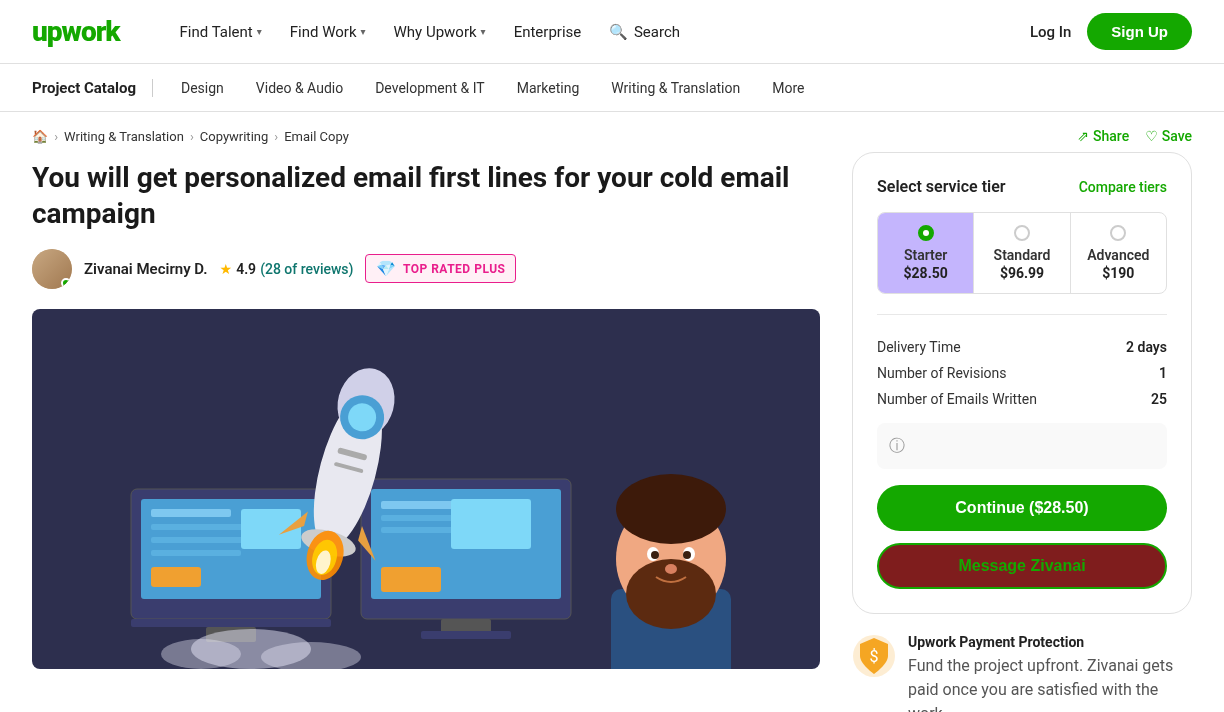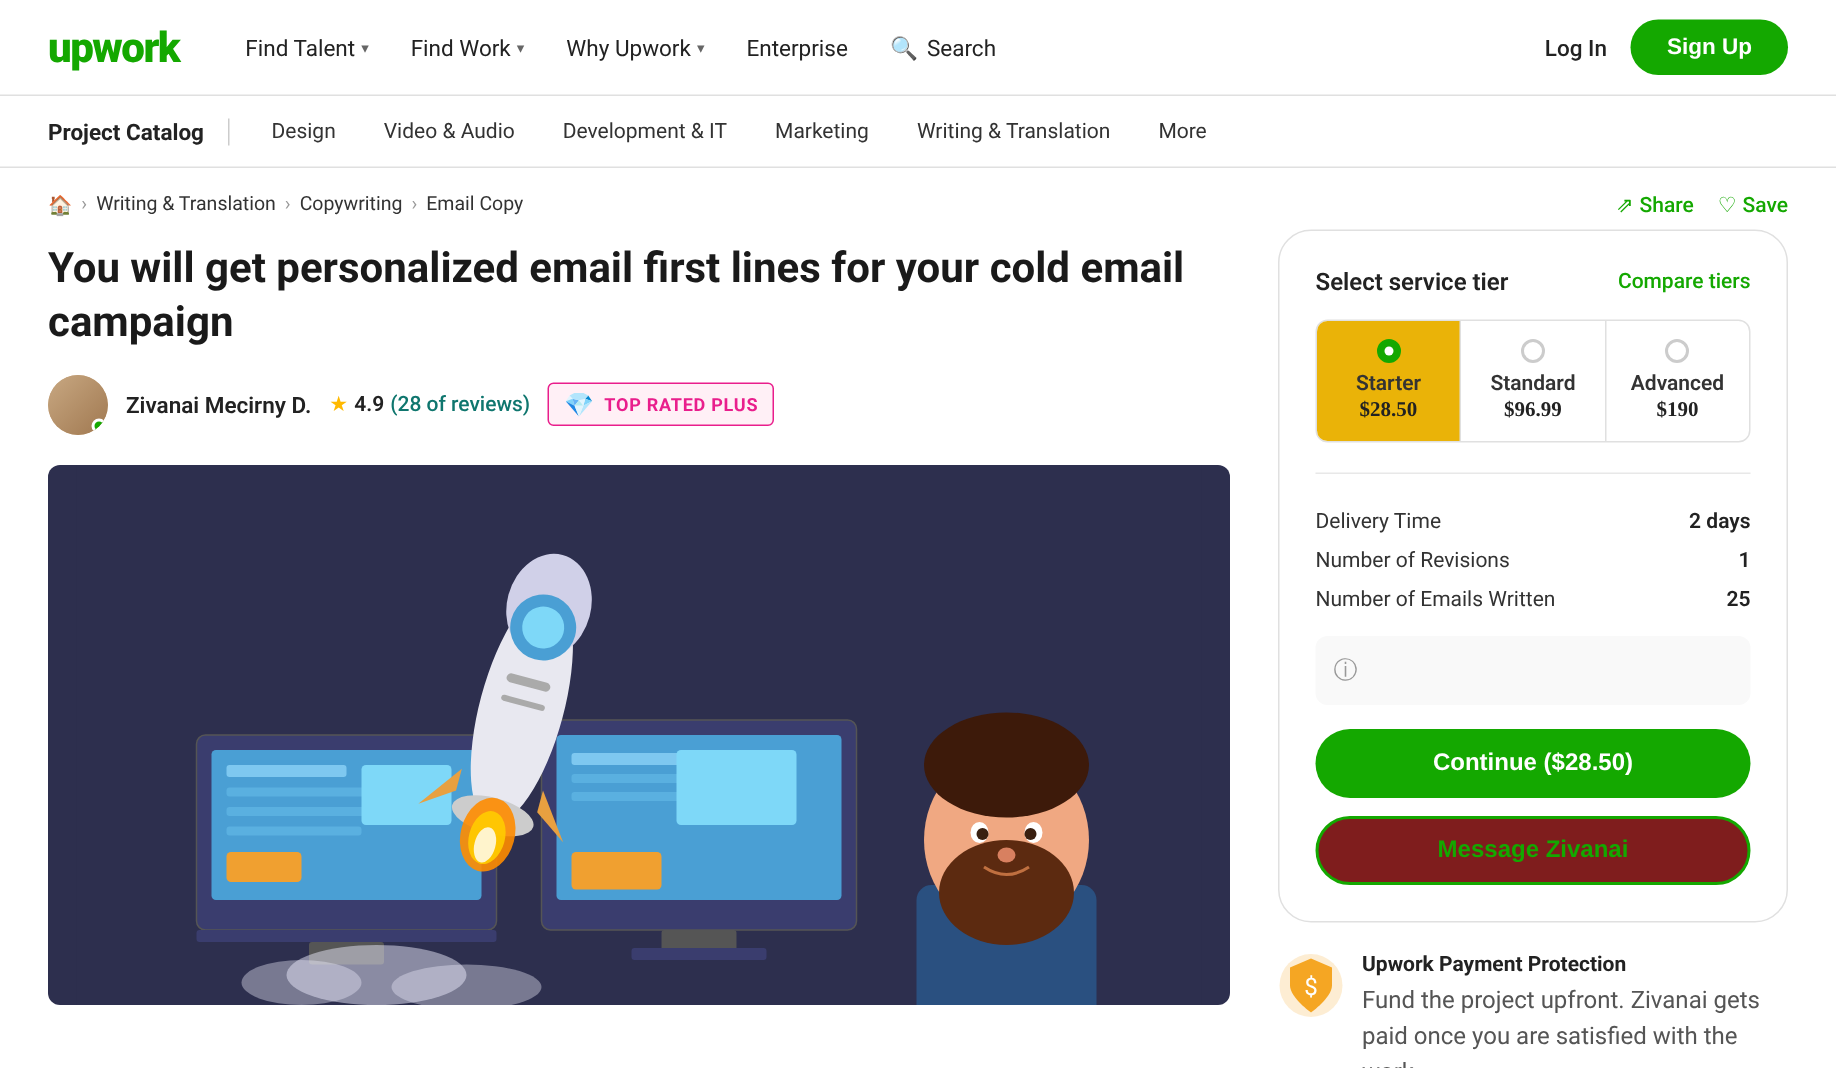--- a/index.html
+++ b/index.html
@@ -1,19 +1,19 @@
 <!DOCTYPE html>
 <html><head>
   <meta charset="utf-8">
   <style>
     * { box-sizing: border-box; margin: 0; padding: 0; }
     body { font-family: -apple-system, BlinkMacSystemFont, 'Segoe UI', Roboto, sans-serif; font-size: 14px; color: #222; background: #fff; }
 
     
-    .header { display: flex; align-items: center; padding: 0 32px; height: 64px; border-bottom: 1px solid #e0e0e0; }
+    .header { display: flex; align-items: center; padding: 0 32px; height: 64px; border-bottom: 1px solid #e0e0e0; gap: 16px; }
     .logo { color: #14a800; font-size: 28px; font-weight: 900; letter-spacing: -1px; margin-right: 32px; }
     .nav { display: flex; align-items: center; gap: 4px; flex: 1; }
     .nav-item { display: flex; align-items: center; gap: 4px; padding: 8px 12px; font-size: 15px; color: #222; cursor: pointer; border-radius: 4px; }
     .nav-item .chevron { font-size: 10px; color: #666; }
     .search-btn { display: flex; align-items: center; gap: 6px; padding: 8px 12px; font-size: 15px; color: #222; cursor: pointer; }
     .header-actions { display: flex; align-items: center; gap: 16px; margin-left: auto; }
     .login-btn { font-size: 15px; color: #222; cursor: pointer; font-weight: 500; }
     .signup-btn { background: #14a800; color: #fff; border: none; border-radius: 24px; padding: 10px 24px; font-size: 15px; font-weight: 600; cursor: pointer; }
 
     
@@ -53,26 +53,26 @@
     .hero-image { width: 100%; border-radius: 8px; overflow: hidden; background: #2d2f4e; height: 360px; display: flex; align-items: center; justify-content: center; position: relative; }
 
     
     .sidebar-card { border: 1px solid #e0e0e0; border-radius: 22px; padding: 24px; }
     .tier-header { display: flex; justify-content: space-between; align-items: center; margin-bottom: 16px; }
     .tier-title { font-size: 16px; font-weight: 600; }
     .compare-link { color: #14a800; font-size: 14px; font-weight: 500; cursor: pointer; }
     .tier-options { display: flex; gap: 0; margin-bottom: 20px; border: 1px solid #e0e0e0; border-radius: 8px; overflow: hidden; }
     .tier-option { flex: 1; padding: 12px 8px; text-align: center; cursor: pointer; border-right: 1px solid #e0e0e0; position: relative; }
     .tier-option:last-child { border-right: none; }
-    .tier-option.active { background: #eab308; }
+    .tier-option.active { background: #c4b5fd; }
     .tier-radio { width: 16px; height: 16px; border-radius: 50%; border: 2px solid #ccc; margin: 0 auto 6px; display: flex; align-items: center; justify-content: center; }
     .tier-radio.active { border-color: #14a800; background: #14a800; }
     .tier-radio.active::after { content: ''; width: 6px; height: 6px; background: #fff; border-radius: 50%; display: block; }
     .tier-name { font-size: 14px; font-weight: 600; color: #333; }
-    .tier-price { font-size: 14px; font-weight: 700; color: #222; margin-top: 2px; font-family: Liberation Serif, serif; }
+    .tier-price { font-size: 14px; font-weight: 700; color: #222; margin-top: 2px; }
 
     
     .details-section { border-top: 1px solid #e8e8e8; padding-top: 24px; margin-bottom: 16px; }
     .detail-row { display: flex; justify-content: space-between; align-items: center; margin-bottom: 10px; font-size: 14px; }
     .detail-label { color: #333; }
     .detail-value { font-weight: 600; color: #222; }
 
     
     .delivery-info { display: flex; align-items: flex-start; gap: 8px; background: #f9f9f9; border-radius: 8px; padding: 12px; margin-bottom: 16px; font-size: 13px; }
     .delivery-info .info-icon { color: #999; font-size: 16px; margin-top: 1px; }

